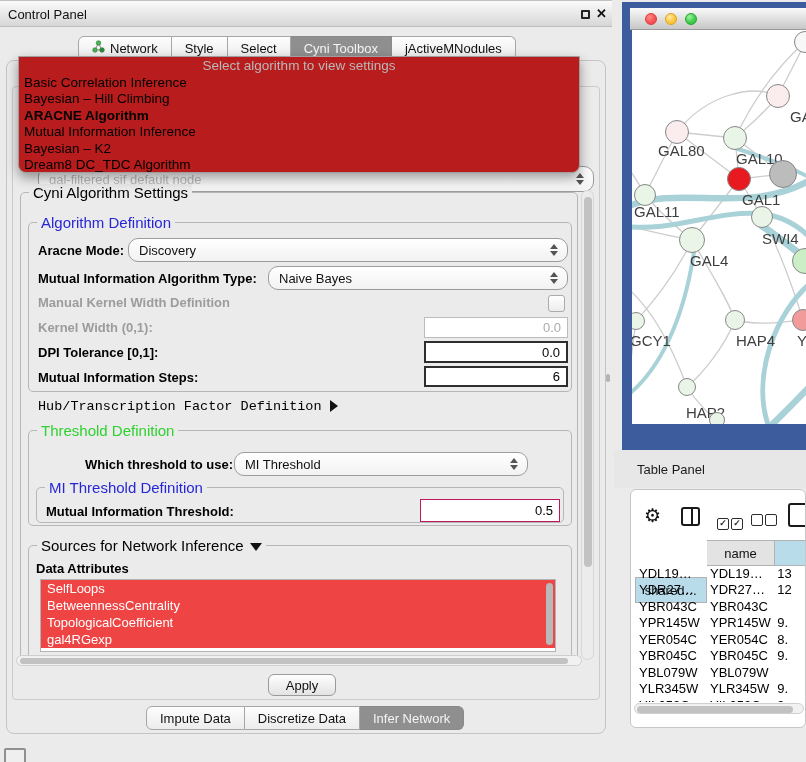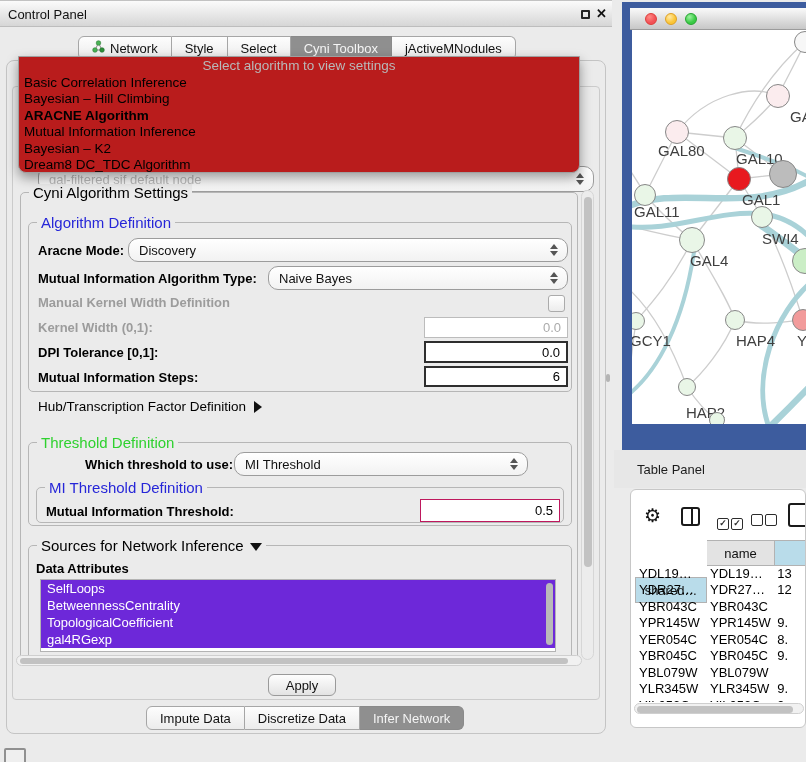--- a/index.html
+++ b/index.html
@@ -32,21 +32,21 @@
 
   
   .grp{position:absolute;box-sizing:border-box;border:1px solid #b6b6b6;border-radius:5px;}
   .grp .legend{position:absolute;top:-9px;left:8px;background:#ebebeb;padding:0 4px;
     font-size:15px;white-space:nowrap;}
   .legend.blue{color:#2626d8;}
   .legend.green{color:#2fd12f;}
 
   .lbl{position:absolute;font-size:13px;font-weight:bold;color:#000;white-space:nowrap;}
   .lbl.dis{color:#9c9c9c;}
-  .lbl.plain{font-weight:normal;}
+  .lbl.plain{font-weight:normal;font-family:Liberation Mono, monospace;}
 
   .combo{position:absolute;box-sizing:border-box;background:linear-gradient(#ffffff,#f2f2f2);
     border:1px solid #9c9c9c;border-radius:10px;display:flex;align-items:center;
     font-size:13px;color:#111;padding:0 26px 0 10px;}
   .steppers{position:absolute;right:9px;top:50%;transform:translateY(-50%);
     display:flex;flex-direction:column;gap:2px;}
   .arr-up{width:0;height:0;border-left:4px solid transparent;border-right:4px solid transparent;
     border-bottom:5px solid #555;}
   .arr-down{width:0;height:0;border-left:4px solid transparent;border-right:4px solid transparent;
     border-top:5px solid #555;}
@@ -63,21 +63,21 @@
   .tri-right{display:inline-block;width:0;height:0;border-top:6px solid transparent;
     border-bottom:6px solid transparent;border-left:8px solid #111;margin-left:8px;
     vertical-align:middle;}
   .tri-down{display:inline-block;width:0;height:0;border-left:6px solid transparent;
     border-right:6px solid transparent;border-top:8px solid #111;margin-left:6px;
     vertical-align:middle;}
 
   
   #attr-list{left:40px;top:579px;width:516px;height:73px;background:#fff;
     border:1px solid #b3b3b3;overflow:hidden;}
-  .attr-item{height:17px;line-height:17px;background:#6d28d9;color:#fff;font-size:13px;
+  .attr-item{height:17px;line-height:17px;background:#ef4444;color:#fff;font-size:13px;
     padding-left:6px;white-space:nowrap;}
   #attr-thumb{right:2px;top:3px;width:7px;height:62px;background:#b9b9b9;border-radius:4px;}
 
   .sb-track-h{background:#f1f1f1;border:1px solid #cfcfcf;border-radius:6px;}
   .sb-thumb{background:#c2c2c2;border-radius:5px;position:absolute;}
   #cyni-vtrack{left:581px;top:190px;width:13px;height:470px;background:#ececec;
     border:1px solid #d6d6d6;border-radius:7px;}
   #cyni-vthumb{left:2px;top:6px;width:8px;height:370px;}
 
   #apply-btn{left:268px;top:674px;width:68px;height:22px;border:1px solid #9a9a9a;border-radius:6px;
@@ -211,21 +211,21 @@
 <div class="numin strong" style="left:424px;top:341px;width:144px;height:22px;">
   <span>0.0</span>
 </div>
 <span class="lbl" style="left:38px;top:370px;">Mutual Information Steps:</span>
 <div class="numin strong" style="left:424px;top:366px;width:144px;height:21px;">
   <span>6</span>
 </div>
 
 <span class="lbl plain" style="left:38px;top:399px;font-size:13.5px;"><span>Hub/Transcription Factor Definition</span><span class="tri-right"></span></span>
 
-<div class="grp" style="left:28px;top:442px;width:544px;height:84px;">
+<div class="grp" style="left:28px;top:430px;width:544px;height:96px;">
   <span class="legend green">Threshold Definition</span>
 </div>
 <span class="lbl" style="left:85px;top:457px;">Which threshold to use:</span>
 <div class="combo" style="left:234px;top:452px;width:294px;height:24px;">
   <span>MI Threshold</span>
   <span class="steppers">
       <span class="arr-up"></span>
       <span class="arr-down"></span>
     </span>
 </div>

